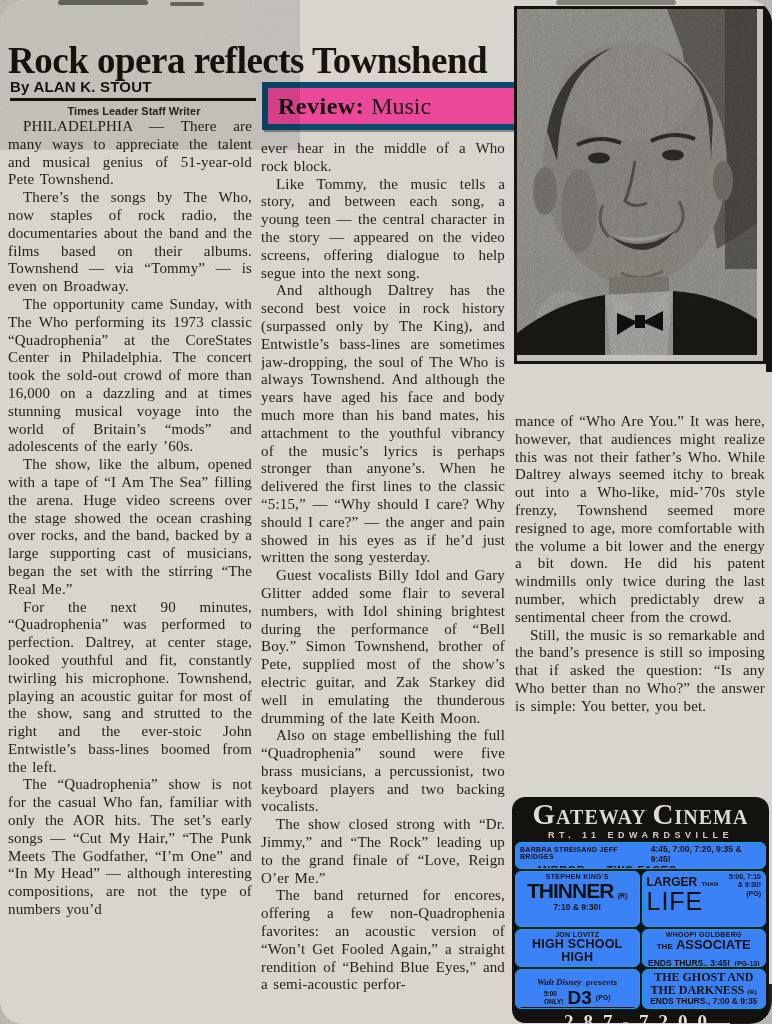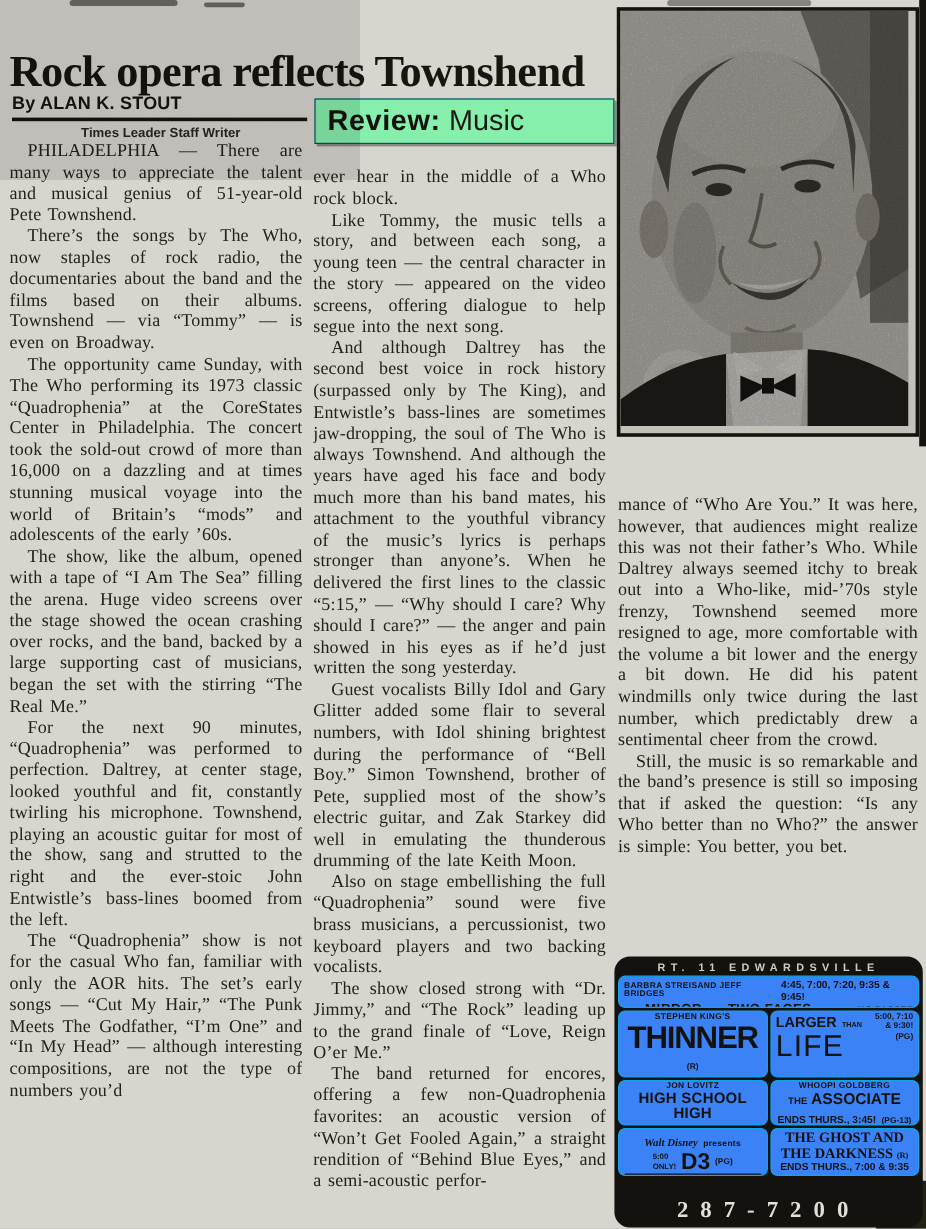--- a/index.html
+++ b/index.html
@@ -1,37 +1,37 @@
 <!DOCTYPE html>
 <html><head>
 <meta charset="utf-8">
 <title>Newspaper scan</title>
 <style>
   html,body{margin:0;padding:0;}
   body{background:#b9b7b2;font-family:"Liberation Serif",serif;}
   .page{
     position:relative;width:772px;height:1024px;margin:0 auto;
-    background:#d8d5cf;overflow:hidden;color:#23211d;
+    background:#d8d5cf;overflow:hidden;color:#23211d;border-radius:23px;
   }
   
   .headline{
     position:absolute;left:8px;top:14px;width:505px;
     font-family:"Liberation Serif",serif;font-size:37px;font-weight:700;
     letter-spacing:-0.5px;color:#17150f;white-space:nowrap;
   }
   .byline-wrap{position:absolute;left:10px;top:78px;width:248px;font-family:"Liberation Sans",sans-serif;}
   .byline{font-size:15px;font-weight:800;color:#17150f;letter-spacing:.2px;}
   .byline-rule{height:3px;background:#17150f;margin-top:3px;width:246px;}
   .byline-org{font-size:11px;font-weight:700;color:#2a2822;margin-top:4px;text-align:center;}
   
   .review-badge{
     position:absolute;left:262px;top:82px;width:238px;height:36px;
-    background:#86efac;border:1px solid #0c4a6e;
+    background:#ec4899;border:6px solid #0c4a6e;
     display:flex;align-items:center;padding-left:10px;
-    font-family:Liberation Sans, sans-serif;box-shadow:2px 2px 0 #8b8984;
+    font-family:Liberation Serif, serif;box-shadow:2px 2px 0 #8b8984;
   }
   .review-bold{font-size:24px;font-weight:800;color:#14120f;letter-spacing:.5px;}
   .review-reg{font-size:24px;font-weight:400;color:#1c1a15;margin-left:7px;}
   
   .col{
     position:absolute;text-align:justify;overflow:hidden;
     font-size:15px;line-height:17.8px;letter-spacing:.15px;word-spacing:1.6px;
     color:#23211d;
   }
   .col p{margin:0;text-indent:15px;}
@@ -71,21 +71,21 @@
   .row-mid .ad-cell{height:38px;}
   .row-low .ad-cell{height:40px;}
   .tiny{font-size:7px;font-weight:700;letter-spacing:.3px;}
   .times{font-size:8.5px;font-weight:800;}
   .mirror-line{display:flex;justify-content:space-between;align-items:baseline;}
   .mirror-title{font-size:11px;font-weight:900;letter-spacing:.5px;}
   .mirror-title .lc{font-size:7px;font-weight:700;font-style:italic;}
   .rating{font-size:7px;font-weight:700;}
   .no-passes{font-size:8px;font-weight:800;border-bottom:3px solid #000;}
   .c{text-align:center;}
-  .thinner-title{font-size:26px;font-weight:900;letter-spacing:-1px;line-height:1;}
+  .thinner-title{font-size:21px;font-weight:900;letter-spacing:-1px;line-height:1;}
   .life-top{display:flex;justify-content:space-between;align-items:flex-start;line-height:1;}
   .life-larger{font-size:12px;font-weight:900;}
   .life-than{font-size:6px;font-weight:700;}
   .life-big{font-size:25px;font-weight:400;line-height:.9;letter-spacing:1px;}
   .life-times{font-size:7px;font-weight:800;text-align:right;line-height:1.2;}
   .hsh-title{font-size:12.5px;font-weight:900;line-height:1.05;letter-spacing:.2px;}
   .assoc-title{font-size:13px;font-weight:900;line-height:1.05;}
   .assoc-the{font-size:8px;font-weight:800;}
   .d3-line{display:flex;align-items:center;justify-content:center;gap:4px;line-height:1;}
   .d3-script{font-family:"Liberation Serif",serif;font-style:italic;font-weight:700;font-size:9px;}
@@ -191,20 +191,24 @@
     <p>The band returned for encores, offering a few non-Quadrophenia favorites: an acoustic version of “Won’t Get Fooled Again,” a straight rendition of “Behind Blue Eyes,” and a semi-acoustic perfor-</p>
   </div>
 
   <div class="col col-3">
     <p class="cont">mance of “Who Are You.” It was here, however, that audiences might realize this was not their father’s Who. While Daltrey always seemed itchy to break out into a Who-like, mid-’70s style frenzy, Townshend seemed more resigned to age, more comfortable with the volume a bit lower and the energy a bit down. He did his patent windmills only twice during the last number, which predictably drew a sentimental cheer from the crowd.</p>
     <p>Still, the music is so remarkable and the band’s presence is still so imposing that if asked the question: “Is any Who better than no Who?” the answer is simple: You better, you bet.</p>
   </div>
 
   <div class="ad">
     <div class="ad-header">
+      <div class="ad-name">
+        <span class="ad-word">Gateway</span>
+        <span class="ad-word">Cinema</span>
+      </div>
       <div class="ad-addr">RT. 11 EDWARDSVILLE</div>
     </div>
 
     <div class="ad-cells">
 
       <div class="ad-cell cell-full">
         <div class="mirror-line">
           <span class="tiny">BARBRA STREISAND  JEFF BRIDGES</span>
           <span class="times">4:45, 7:00, 7:20, 9:35 &amp; 9:45!</span>
         </div>

